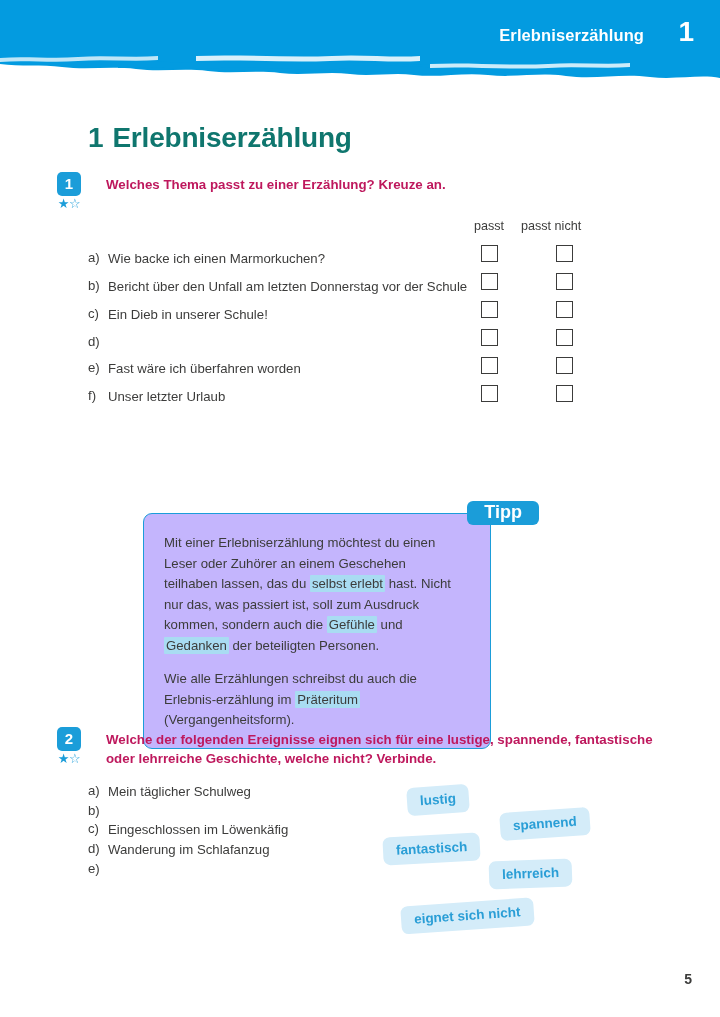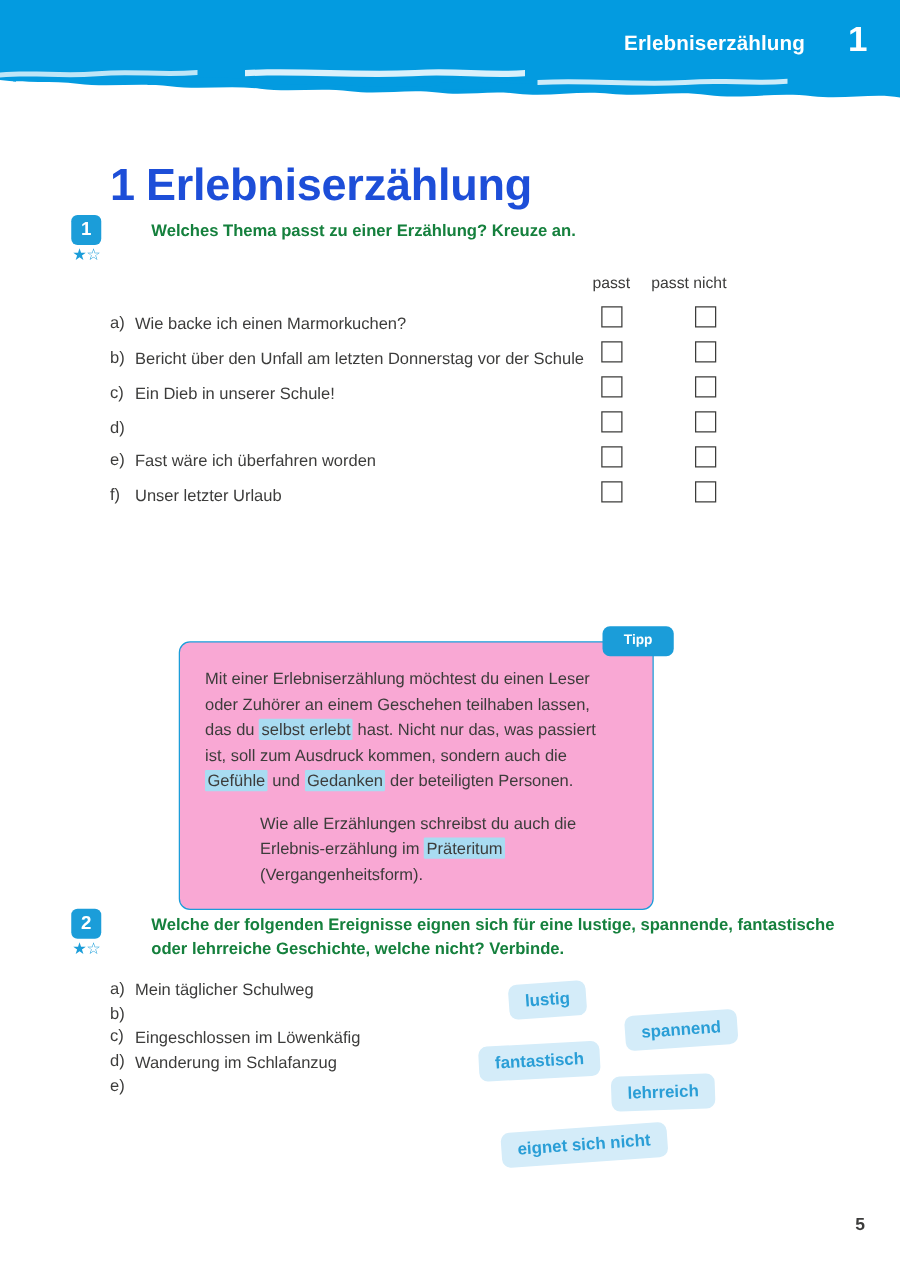--- a/index.html
+++ b/index.html
@@ -47,23 +47,23 @@
     font-weight: bold;
     color: #ffffff;
     line-height: 1;
   }
 
   
   .page-title {
     position: absolute;
     left: 88px;
     top: 103px;
-    font-size: 36px;
-    font-weight: bold;
-    color: #1d4ed8;
+    font-size: 28px;
+    font-weight: bold;
+    color: #0f766e;
     letter-spacing: -0.2px;
     white-space: nowrap;
   }
   .page-title .tnum {
     margin-right: 9px;
   }
 
   
   .exercise {
     position: absolute;
@@ -94,24 +94,23 @@
     line-height: 13px;
     letter-spacing: -0.5px;
     white-space: nowrap;
   }
   .ex-instruction {
     position: absolute;
     left: 54px;
     top: 3px;
     font-size: 13.3px;
     font-weight: bold;
-    color: #15803d;
+    color: #be185d;
     line-height: 19px;
     width: 560px;
-    margin-left: 15px;
   }
 
   
   .col-headers {
     position: absolute;
     top: 219px;
     font-size: 12.6px;
     color: #3c3c3b;
   }
   .col-head-passt {
@@ -164,47 +163,46 @@
     left: 143px;
     top: 501px;
     width: 404px;
   }
   .tipp-tab {
     position: absolute;
     right: 8px;
     top: 0;
     background: #1b9dd9;
     color: #ffffff;
-    font-size: 11px;
+    font-size: 18px;
     font-weight: bold;
     padding: 4px 17px 5px 17px;
     border-radius: 6px;
     z-index: 3;
     line-height: 15px;
   }
   .tipp-box {
     position: absolute;
     left: 0;
     top: 12px;
-    width: 380px;
+    width: 348px;
     box-sizing: border-box;
     border: 1.6px solid #1b9dd9;
     border-radius: 9px;
-    background: #f9a8d4;
+    background: #c4b5fd;
     padding: 19px 36px 17px 20px;
   }
   .tipp-box p {
     margin: 0;
     font-size: 13.2px;
     line-height: 20.5px;
     color: #3c3c3b;
   }
   .tipp-box p + p {
     margin-top: 13px;
-    margin-left: 44px;
   }
   .hl {
     background: #a9dcf2;
     padding: 1px 2px;
     border-radius: 1px;
   }
 
   
   .item-list-2 {
     position: absolute;

